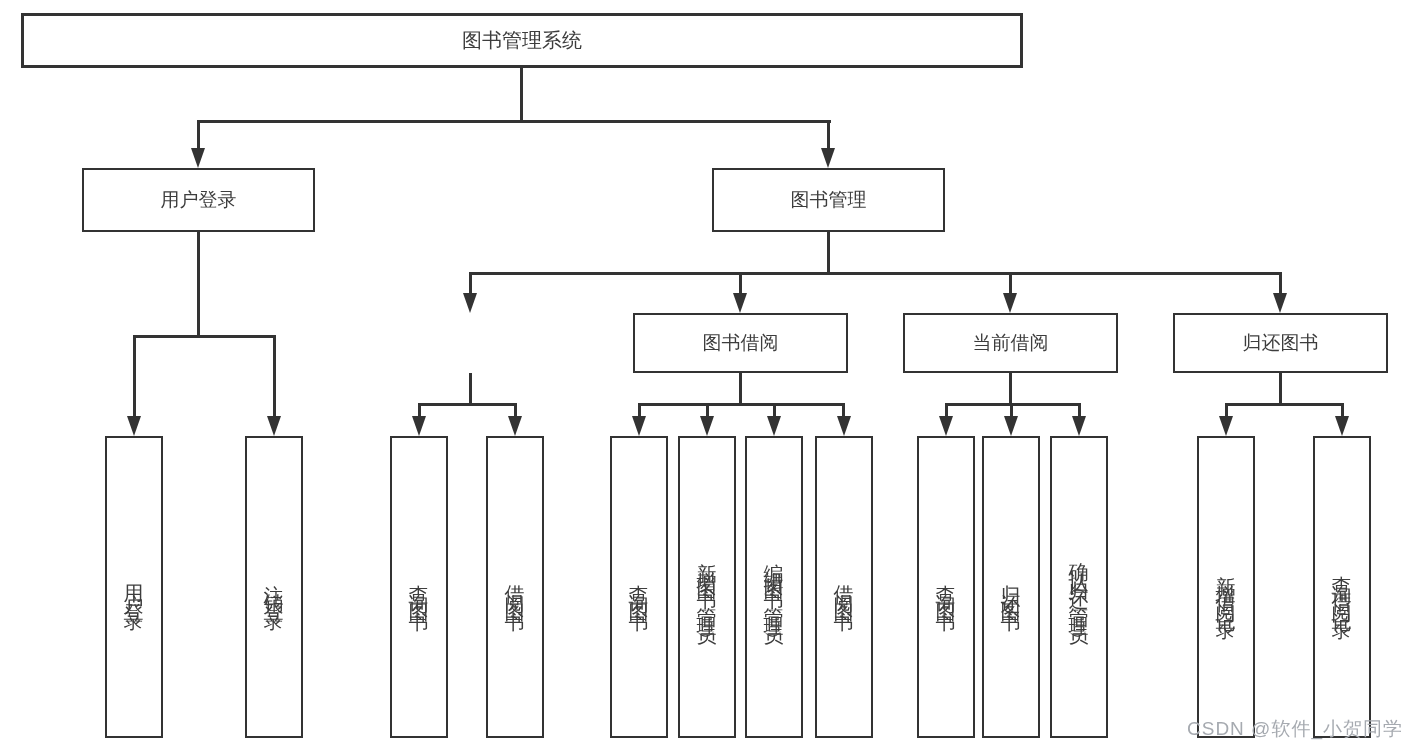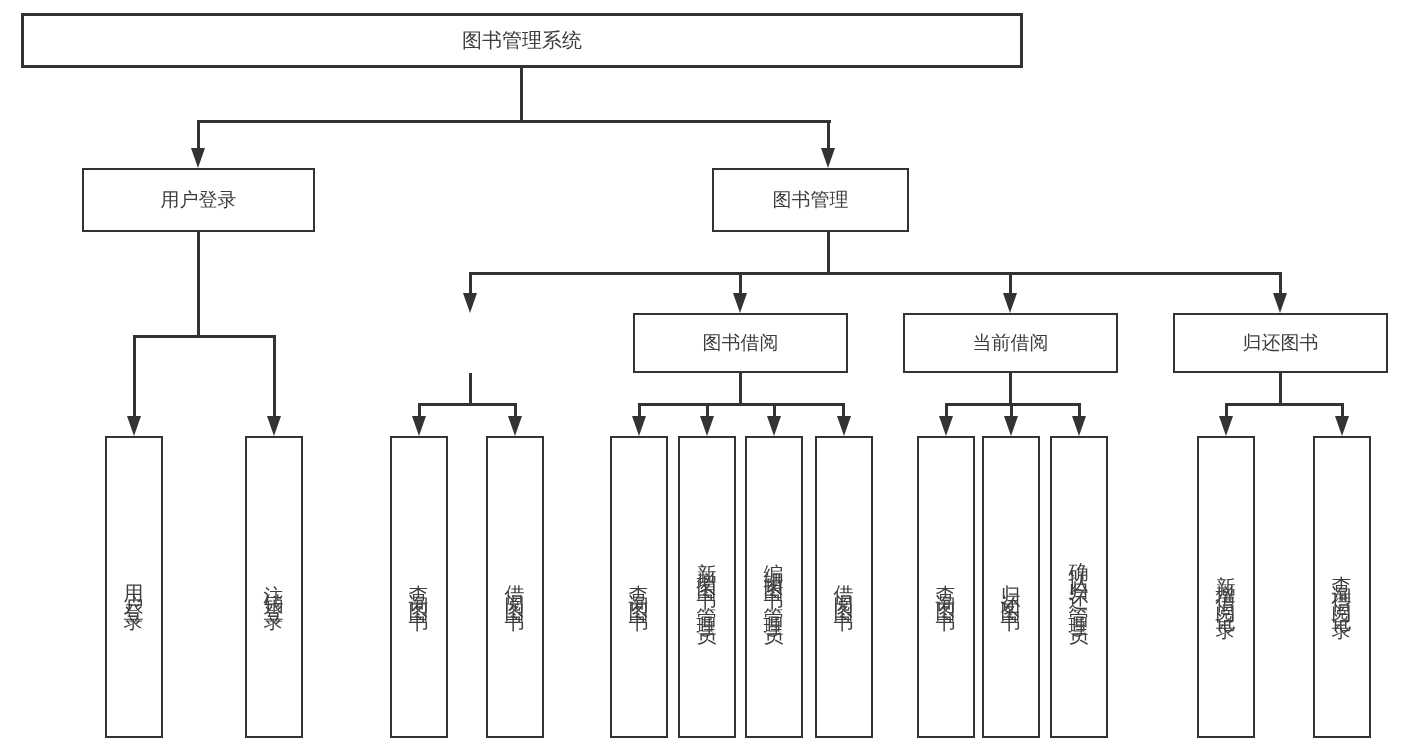--- a/index.html
+++ b/index.html
@@ -55,21 +55,21 @@
   }
 </style>
 </head>
 <body>
 
 <div class="canvas">
 
   <div class="box root" style="left:21px;top:13px;width:1002px;height:55px;">图书管理系统</div>
 
   <div class="box h" style="left:82px;top:168px;width:233px;height:64px;">用户登录</div>
-  <div class="box h" style="left:712px;top:168px;width:197px;height:64px;">图书管理</div>
+  <div class="box h" style="left:712px;top:168px;width:233px;height:64px;">图书管理</div>
 
   <div class="box h" style="left:633px;top:313px;width:215px;height:60px;">图书借阅</div>
   <div class="box h" style="left:903px;top:313px;width:215px;height:60px;">当前借阅</div>
   <div class="box h" style="left:1173px;top:313px;width:215px;height:60px;">归还图书</div>
 
   <div class="box v" style="left:105px;top:436px;width:58px;height:302px;">用户登录</div>
   <div class="box v" style="left:245px;top:436px;width:58px;height:302px;">注销登录</div>
 
   <div class="box v" style="left:390px;top:436px;width:58px;height:302px;">查询图书</div>
   <div class="box v" style="left:486px;top:436px;width:58px;height:302px;">借阅图书</div>
@@ -141,14 +141,15 @@
     <div class="arrow" style="left:1072px;top:416px;"></div>
 
     <div class="vl" style="left:1279px;top:373px;height:33px;"></div>
     <div class="hl" style="left:1225px;top:403px;width:118px;"></div>
     <div class="vl" style="left:1225px;top:403px;height:16px;"></div>
     <div class="vl" style="left:1341px;top:403px;height:16px;"></div>
     <div class="arrow" style="left:1219px;top:416px;"></div>
     <div class="arrow" style="left:1335px;top:416px;"></div>
   </div>
 
+  <div class="watermark">CSDN @软件_小贺同学</div>
 
 </div>
 
 </body></html>

